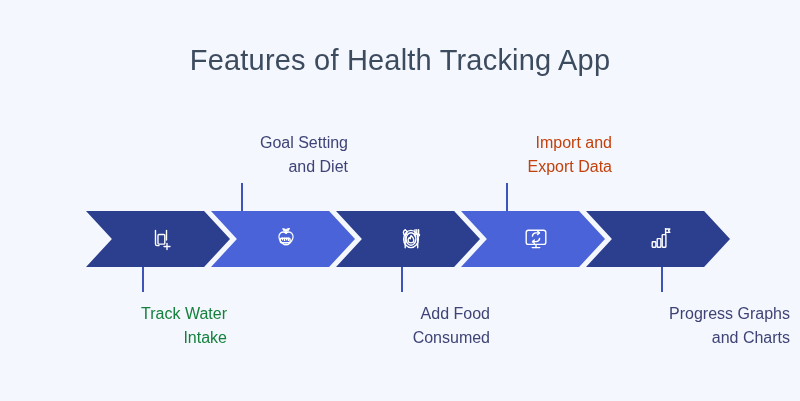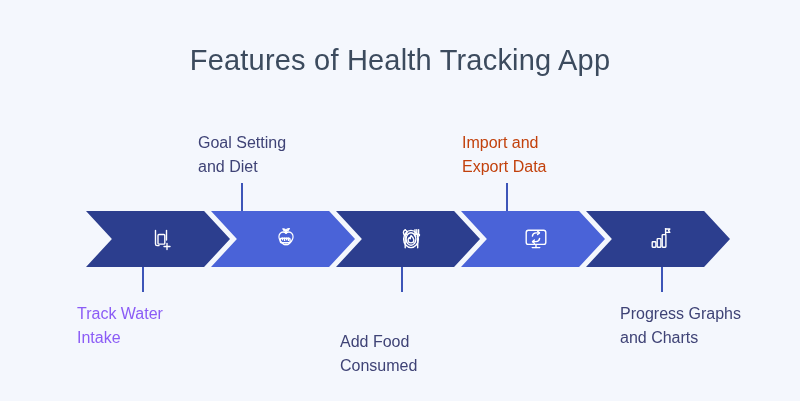--- a/index.html
+++ b/index.html
@@ -86,20 +86,21 @@
   .connector-down-4 { left: 661px; top: 264px; height: 28px; }
 
   
   .step-label {
     position: absolute;
     font-size: 16px;
     line-height: 24px;
     color: #3f4376;
     font-weight: 400;
     white-space: pre-line;
+    text-align: right;
   }
   .label-0 { left: 77px;  top: 302px; width: 150px; }
   .label-1 { left: 198px; top: 131px; width: 150px; }
   .label-2 { left: 340px; top: 302px; width: 150px; }
   .label-3 { left: 462px; top: 131px; width: 150px; }
   .label-4 { left: 588px; top: 302px; width: 170px; margin-left: 32px; }
 </style>
 </head>
 <body style="background: rgb(244, 247, 253);">
 
@@ -181,27 +182,27 @@
           <path d="M19.6 5 h4.2 l-1.2 1.7 1.2 1.7 h-4.2"></path>
           <rect x="6.2" y="17.8" width="3.7" height="5.4" rx="0.7"></rect>
           <rect x="11.2" y="14.6" width="3.7" height="8.6" rx="0.7"></rect>
           <rect x="16.2" y="10.6" width="3.7" height="12.6" rx="0.7"></rect>
         </svg>
       </span>
     </div>
 
   </div>
 
-  <div class="step-label label-0" style="color: #8b5cf6;">Track Water
+  <div class="step-label label-0" style="color: #15803d;">Track Water
 Intake</div>
 
   <div class="step-label label-1" style="color: rgb(63, 67, 118);">Goal Setting
 and Diet</div>
 
-  <div class="step-label label-2" style="color: rgb(63, 67, 118); margin-top: 28px;">Add Food
+  <div class="step-label label-2" style="color: rgb(63, 67, 118);">Add Food
 Consumed</div>
 
   <div class="step-label label-3" style="color: #c2410c;">Import and
 Export Data</div>
 
   <div class="step-label label-4" style="color: rgb(63, 67, 118);">Progress Graphs
 and Charts</div>
 
 </div>
 

